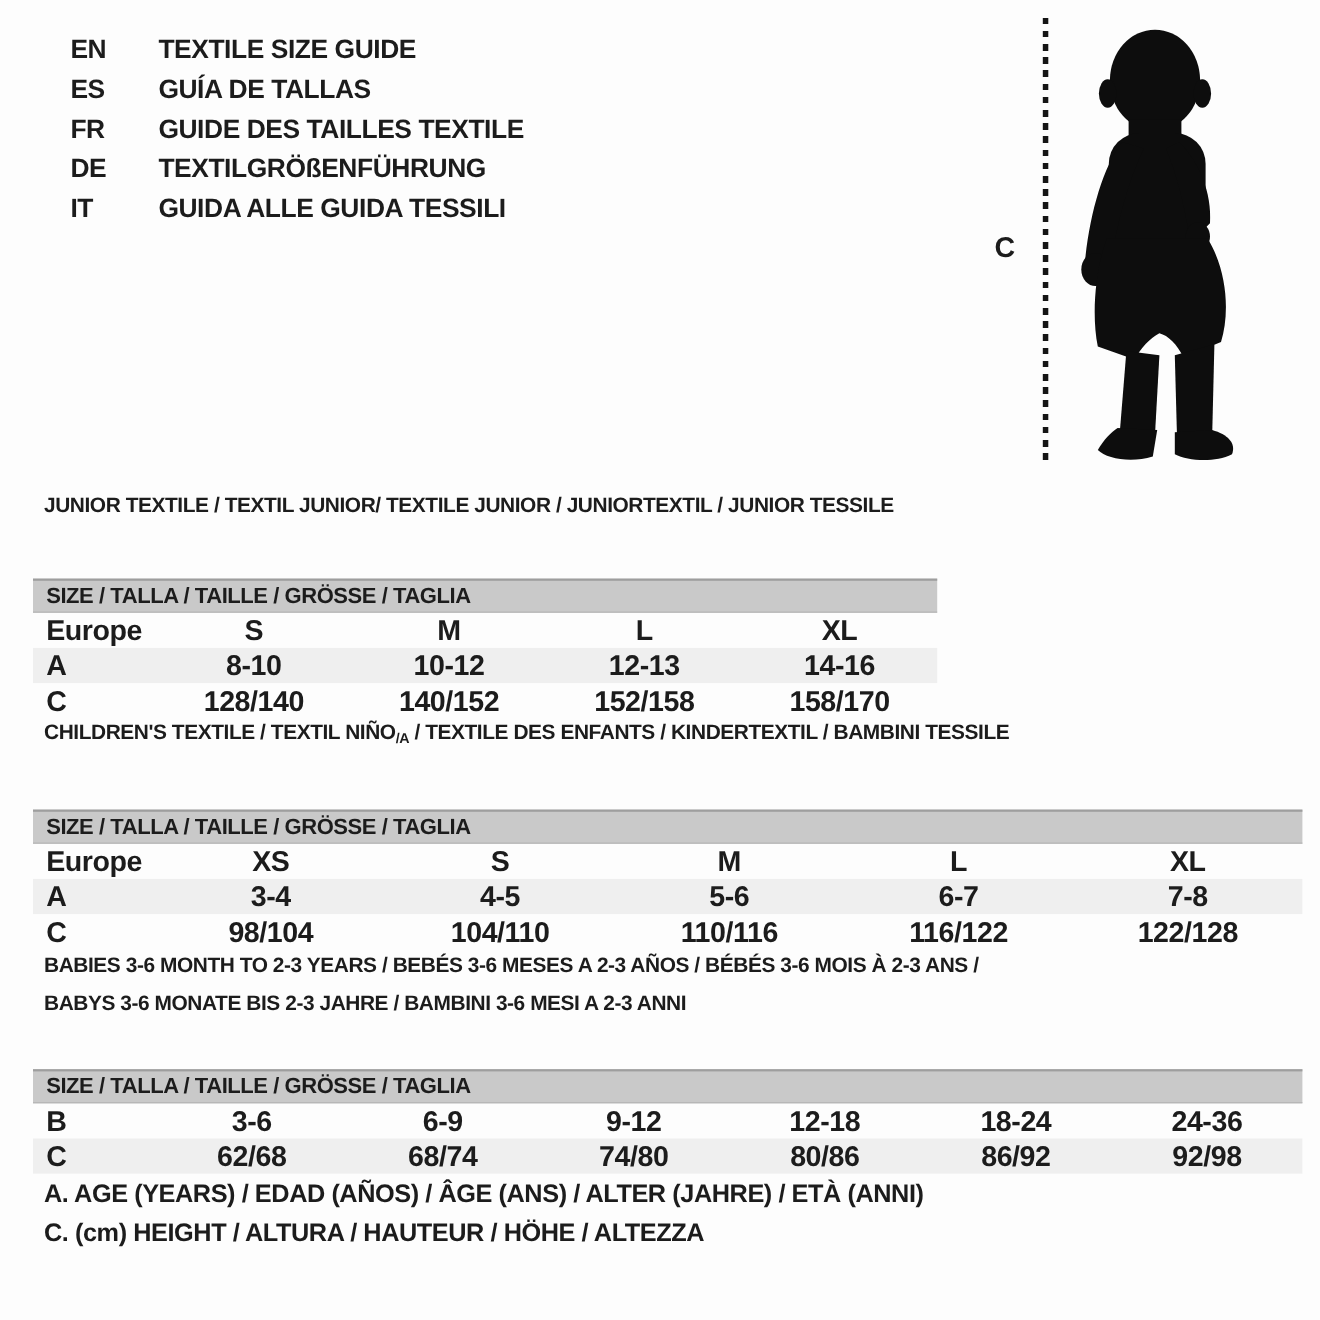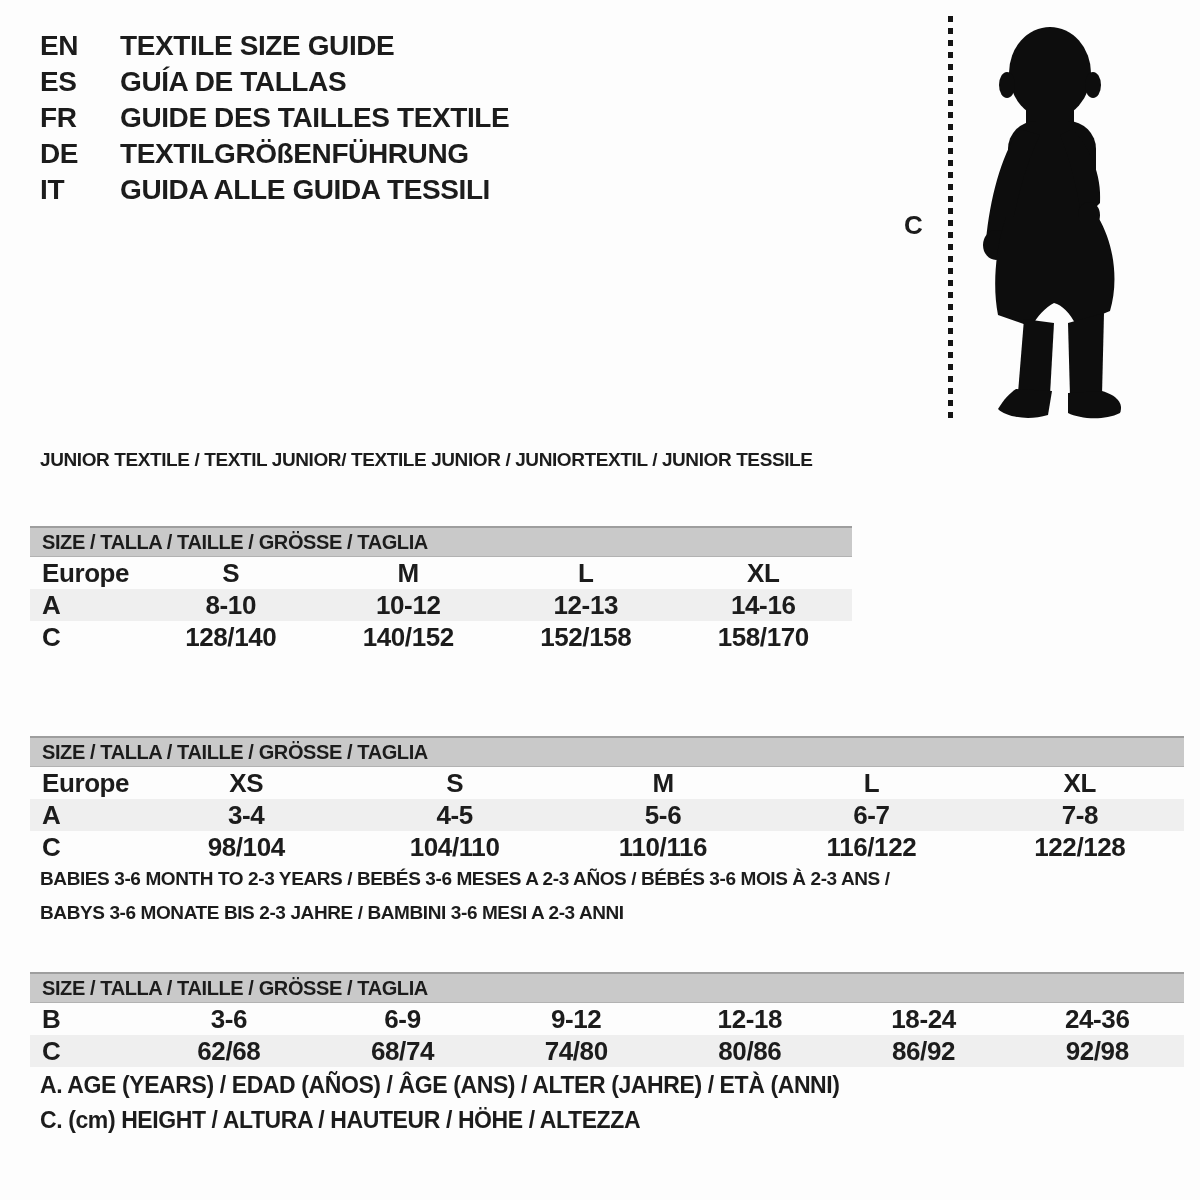--- a/index.html
+++ b/index.html
@@ -4,21 +4,21 @@
 <style>
   html,body{margin:0;padding:0;background:#ffffff;}
   .page{
     position:relative;width:1200px;height:1200px;overflow:hidden;
     background:#fdfdfd;color:#1c1c1c;
     font-family:"Liberation Sans","DejaVu Sans",sans-serif;
     font-weight:700;letter-spacing:-0.4px;
   }
   
   .lang-list{position:absolute;left:40px;top:28px;}
-  .lang-row{display:flex;line-height:36px;font-size:28px;}
+  .lang-row{display:flex;line-height:36px;font-size:24px;margin-left:24px;}
   .lang-code{width:80px;flex:0 0 80px;}
   .lang-title{white-space:nowrap;}
   
   .dash-line{
     position:absolute;left:948px;top:16px;width:5px;height:404px;
     background:repeating-linear-gradient(to bottom,#141414 0 6px,transparent 6px 12px);
   }
   .c-label{position:absolute;left:904px;top:210px;font-size:26px;}
   .toddler{position:absolute;left:962px;top:20px;width:180px;height:402px;}
   .toddler *{fill:#0d0d0d;}
@@ -115,20 +115,23 @@
     </div>
     <div class="trow">
       <span class="tlabel">C</span>
       <span class="tcell">128/140</span>
       <span class="tcell">140/152</span>
       <span class="tcell">152/158</span>
       <span class="tcell">158/170</span>
     </div>
   </div>
 
+  <div class="section-title t-children">
+    <span>CHILDREN'S TEXTILE / TEXTIL NIÑO</span><span class="subsmall">/A</span><span> / TEXTILE DES ENFANTS / KINDERTEXTIL / BAMBINI TESSILE</span>
+  </div>
   <div class="table tbl-children">
     <div class="band">
       <span>SIZE / TALLA / TAILLE / GRÖSSE / TAGLIA</span>
     </div>
     <div class="trow">
       <span class="tlabel">Europe</span>
       <span class="tcell">XS</span>
       <span class="tcell">S</span>
       <span class="tcell">M</span>
       <span class="tcell">L</span>

